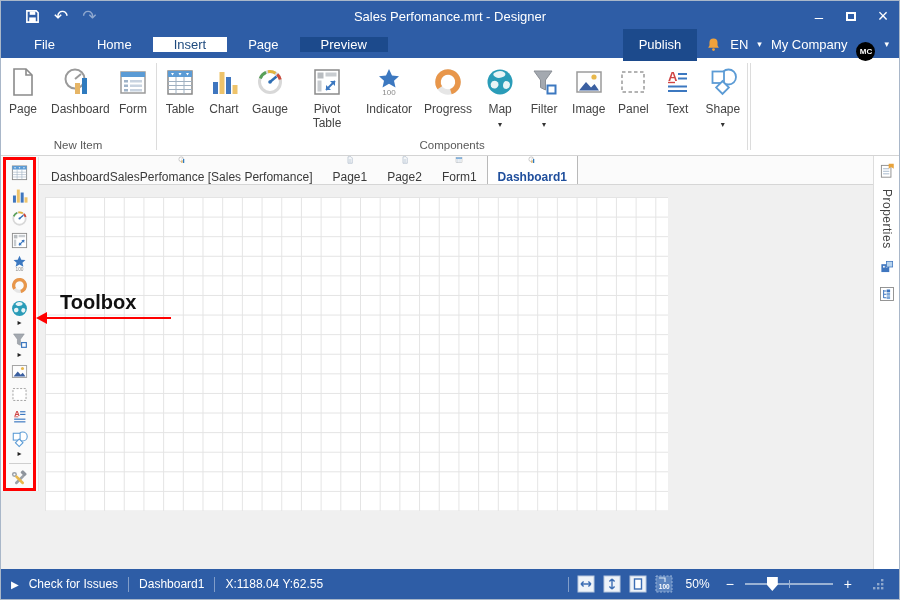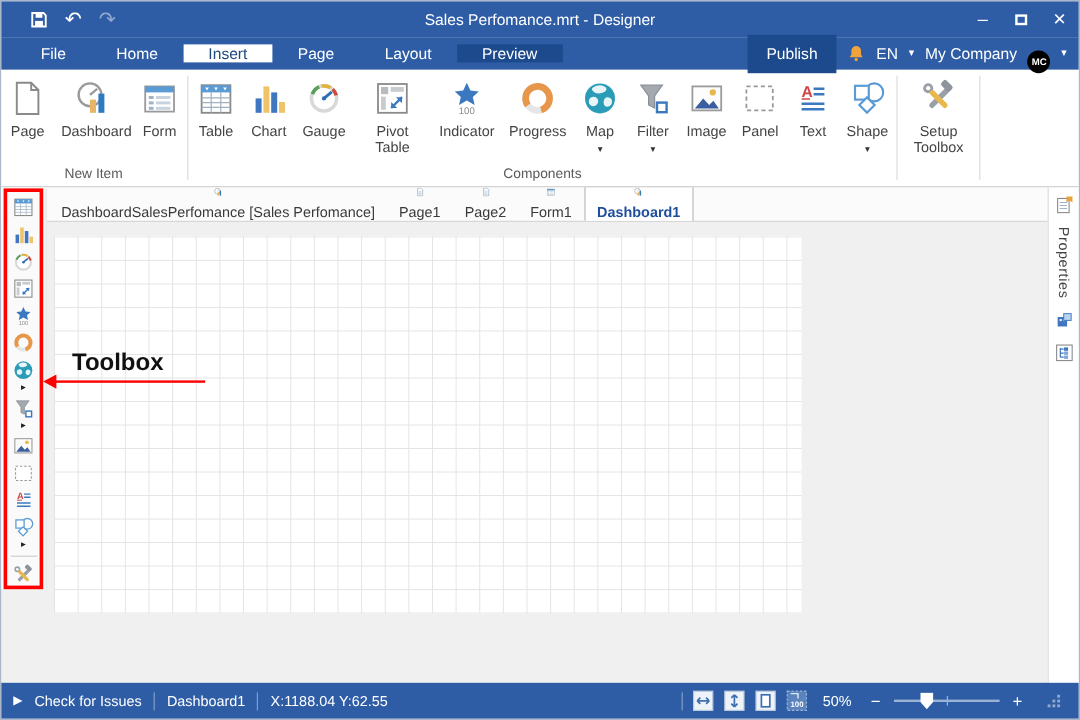--- a/index.html
+++ b/index.html
@@ -265,21 +265,20 @@
           <span>×</span>
         </div>
     </div>
   </div>
 
   <div class="menubar">
     <div class="mtab">File</div>
     <div class="mtab">Home</div>
     <div class="mtab active">Insert</div>
     <div class="mtab">Page</div>
-    <div class="mtab">Layout</div>
     <div class="mtab dark">Preview</div>
     <div class="mb-right">
       <div class="publish">Publish</div>
       <svg style="width:15px;height:15px">
           <use href="#sym-bell"></use>
         </svg>
       <span>EN</span>
       <span class="caret">▾</span>
       <span>My Company</span>
       <span class="avatar">MC</span>
@@ -386,31 +385,20 @@
           <svg>
               <use href="#sym-shape"></use>
             </svg>
           <span class="rlabel">Shape</span>
           <span class="rcaret">▾</span>
         </div>
       </div>
       <div class="glabel">Components</div>
     </div>
     <div class="rsep"></div>
-    <div class="rgroup">
-      <div class="items">
-        <div class="ritem">
-          <svg>
-              <use href="#sym-setup"></use>
-            </svg>
-          <span class="rlabel">Setup Toolbox</span>
-        </div>
-      </div>
-      <div class="glabel"></div>
-    </div>
     <div class="rsep"></div>
   </div>
 
   <div class="tabstrip">
     <div class="dtab">
       <svg>
           <use href="#sym-dashboard"></use>
         </svg>
       <span>DashboardSalesPerfomance [Sales Perfomance]</span>
     </div>

